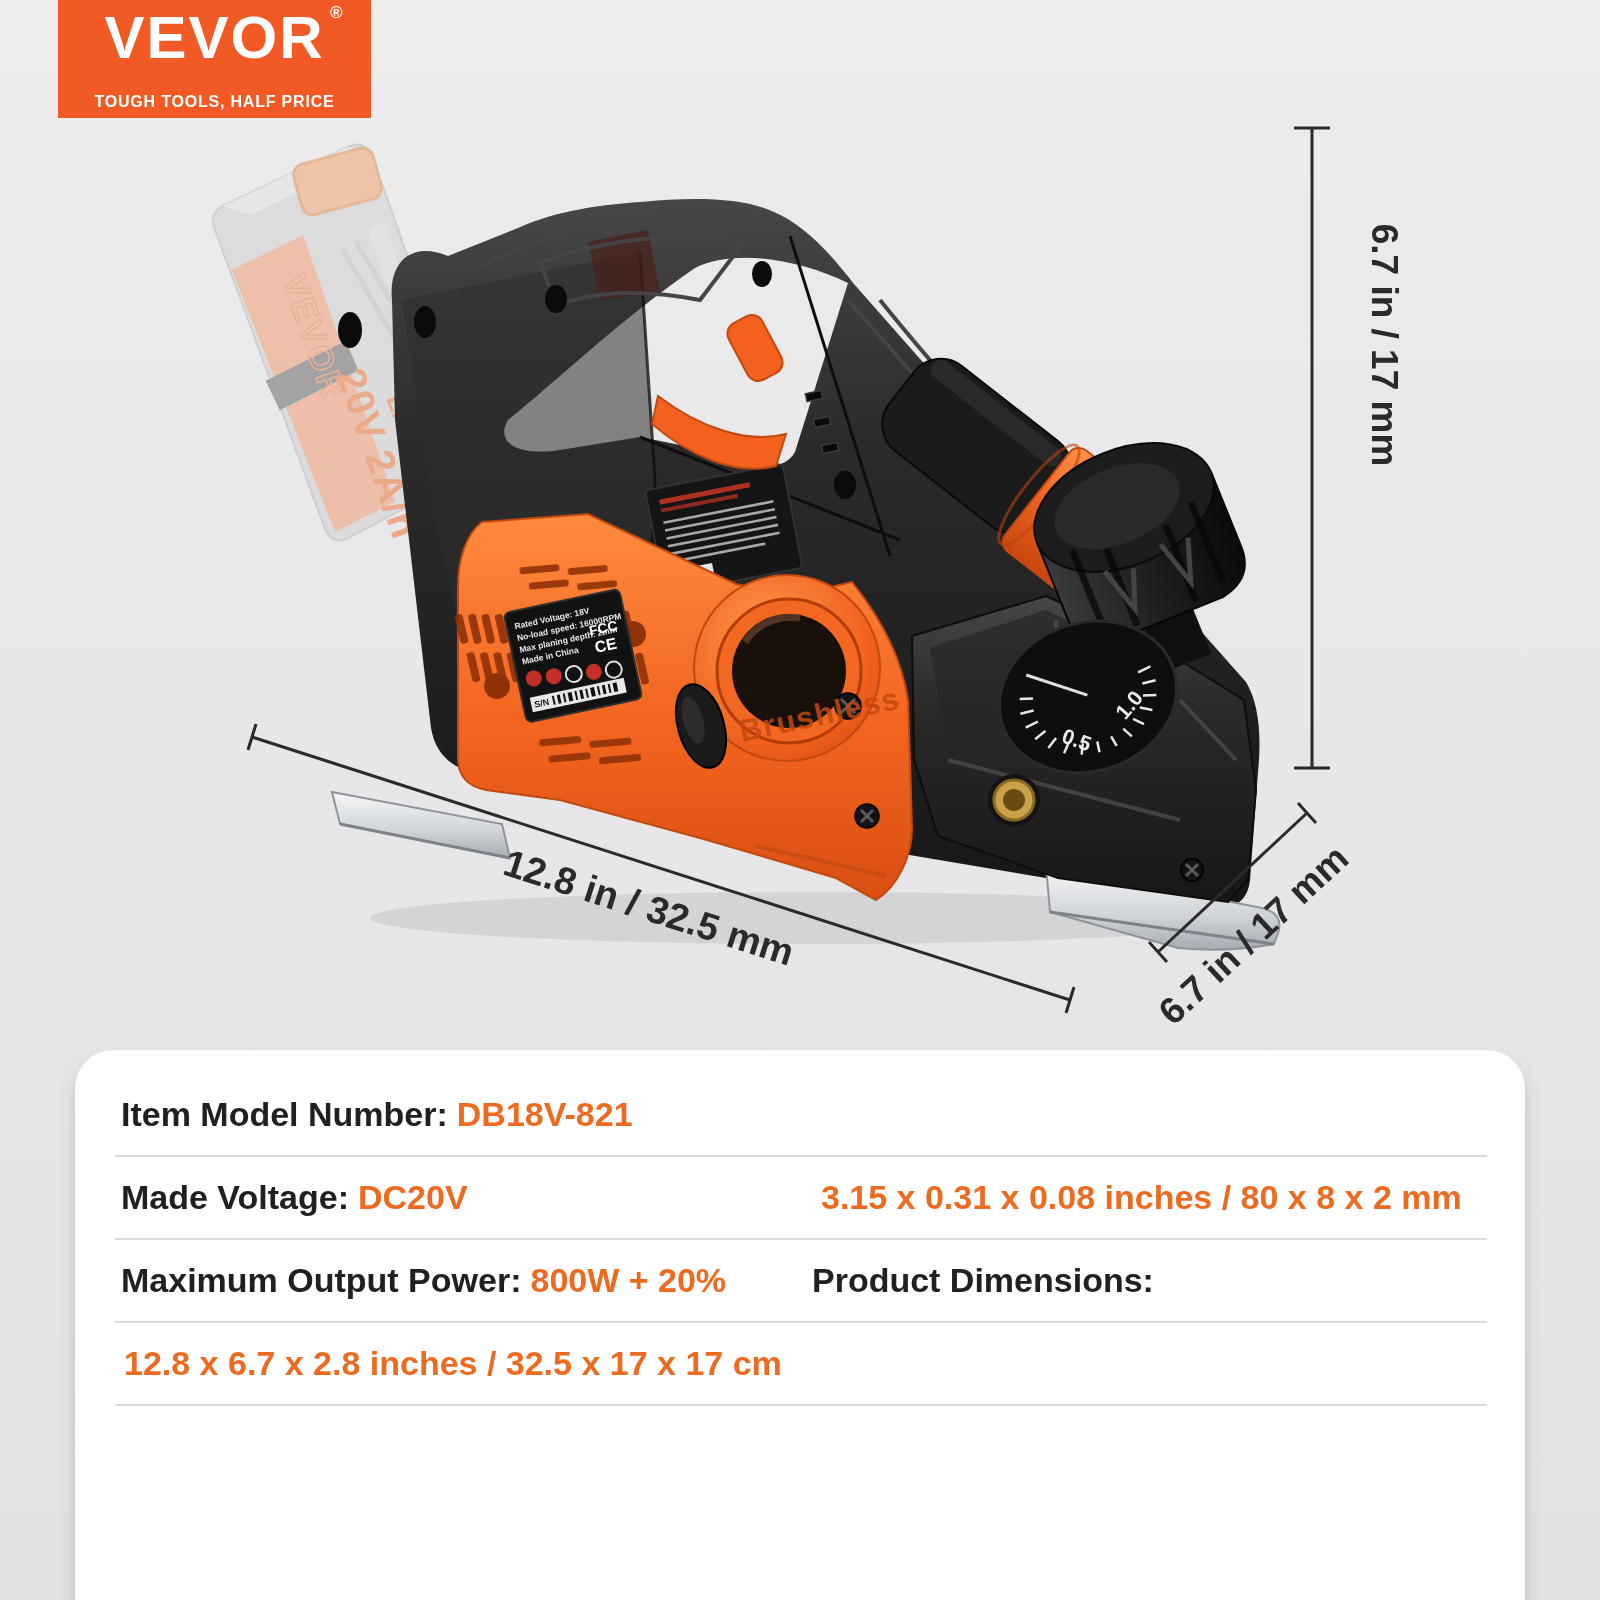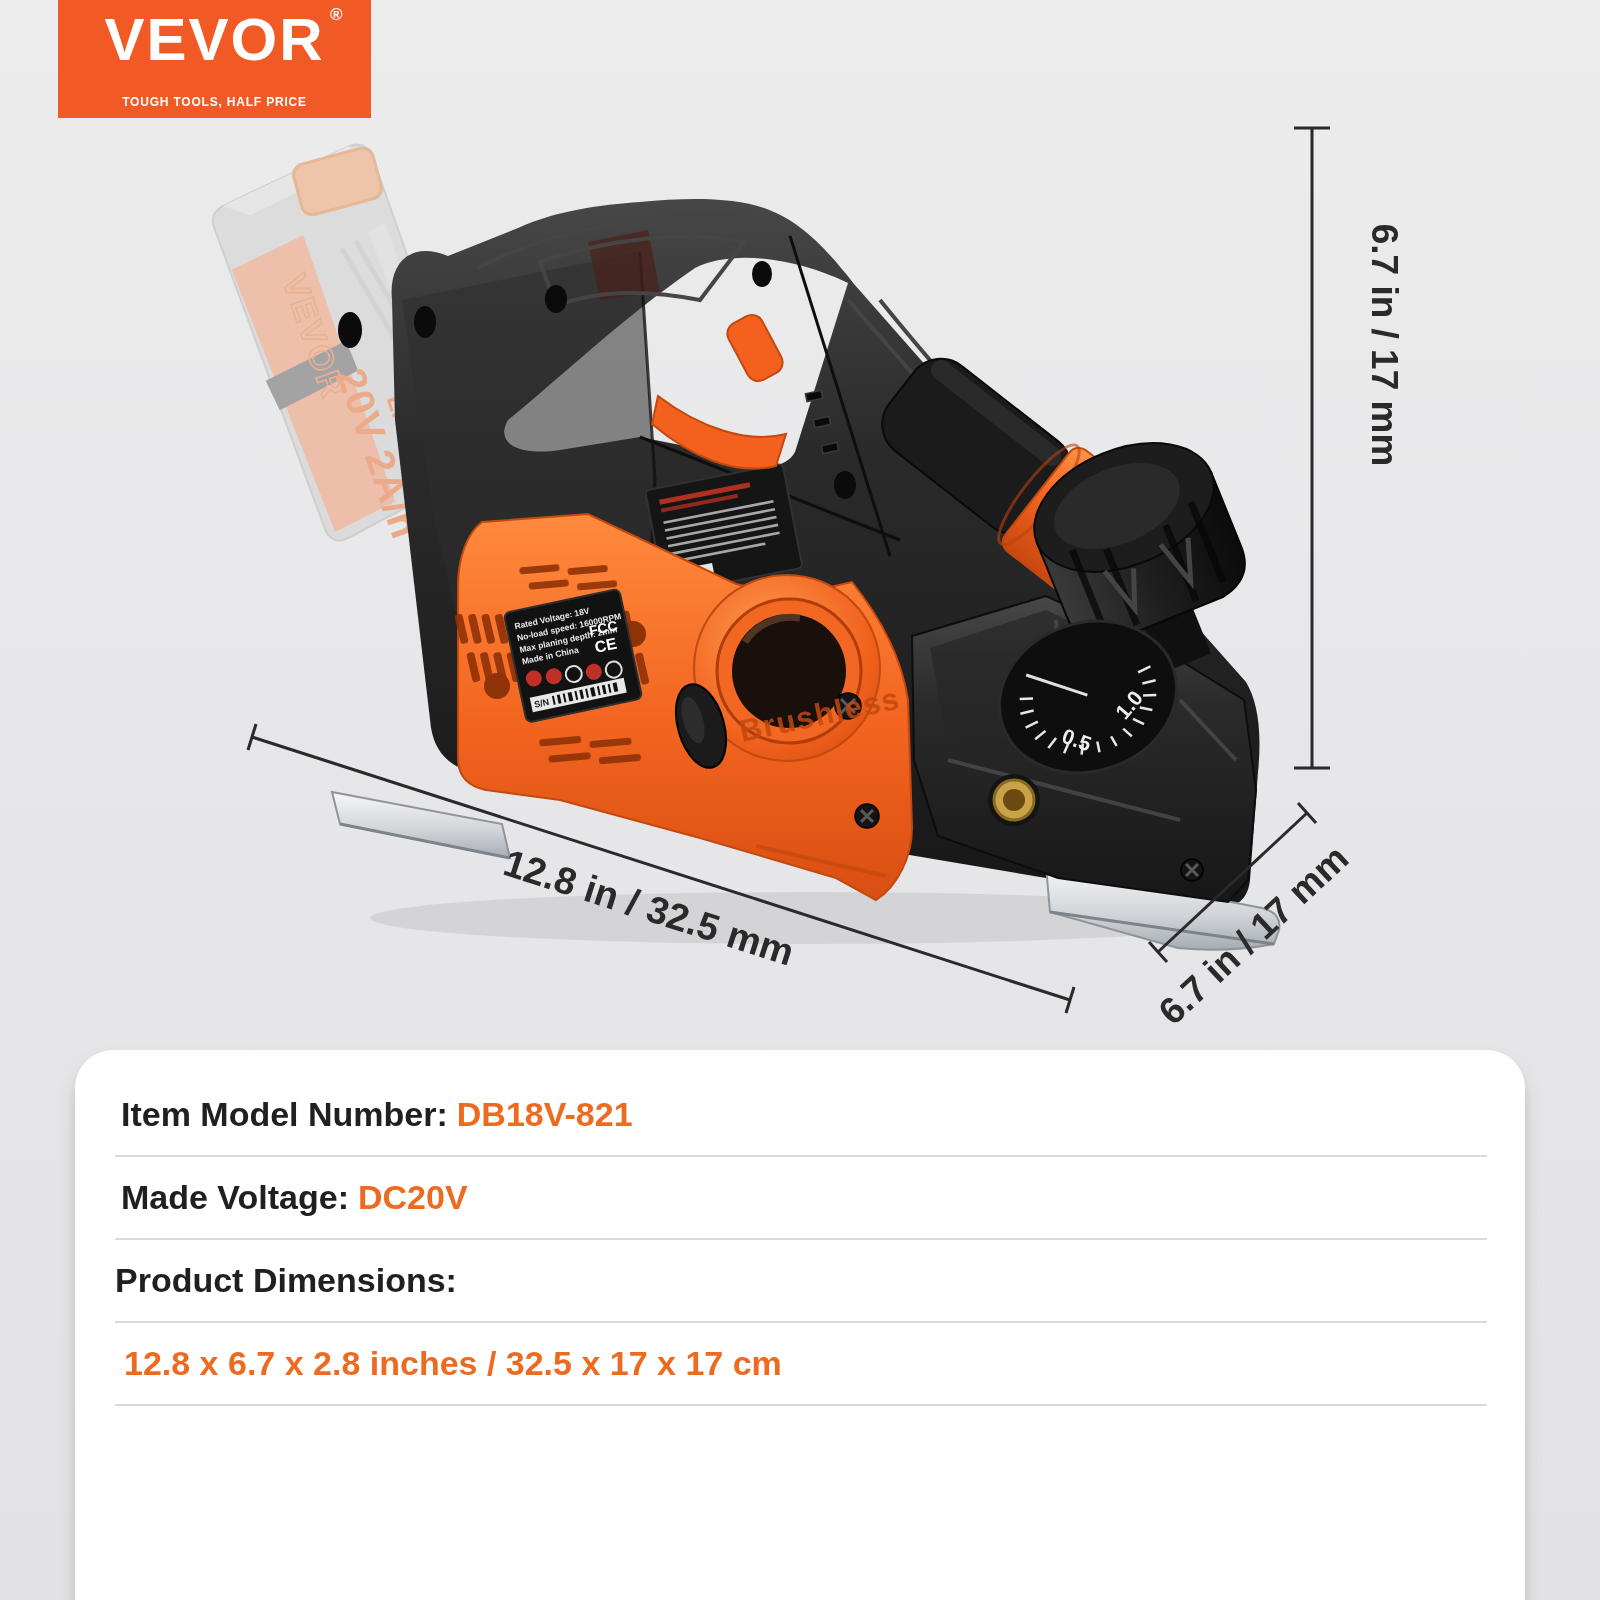--- a/index.html
+++ b/index.html
@@ -8,21 +8,21 @@
     background:linear-gradient(180deg,#ececed 0%,#e7e7e9 45%,#e2e2e4 100%);
     font-family:"Liberation Sans", sans-serif;
   }
   
   .logo-box{
     position:absolute;left:58px;top:0;width:313px;height:118px;
     background:#f15a24;display:flex;flex-direction:column;align-items:center;justify-content:center;
   }
   .logo-word{position:relative;color:#fff;font-weight:bold;font-size:60px;letter-spacing:2px;line-height:1;}
   .logo-reg{position:absolute;right:-20px;top:-4px;font-size:17px;font-weight:bold;}
-  .logo-tagline{color:#fff;font-weight:bold;font-size:12px;letter-spacing:.8px;margin-top:25px;}
+  .logo-tagline{color:#fff;font-weight:bold;font-size:16px;letter-spacing:.8px;margin-top:25px;}
   
   .photo-svg{position:absolute;left:0;top:0;}
   
   .spec-card{
     position:absolute;left:75px;top:1050px;width:1450px;height:588px;
     background:#ffffff;border-radius:38px;
     box-shadow:0 12px 16px -2px rgba(130,138,150,.55);
   }
   .spec-rows{position:absolute;left:40px;right:38px;top:24px;}
   .spec-row{
@@ -394,23 +394,29 @@
     <div class="spec-row">
       <div class="cell left">
         <span class="lbl">Item Model Number:</span><span class="val">DB18V-821</span>
       </div>
     </div>
 
     <div class="spec-row">
       <div class="cell left">
         <span class="lbl">Made Voltage:</span><span class="val">DC20V</span>
       </div>
+      <div class="cell right">
+        <span class="lbl"></span><span class="val">3.15 x 0.31 x 0.08 inches / 80 x 8 x 2 mm</span>
+      </div>
     </div>
 
     <div class="spec-row">
+      <div class="cell left">
+        <span class="lbl">Maximum Output Power:</span><span class="val">800W + 20%</span>
+      </div>
       <div class="cell right">
         <span class="lbl">Product Dimensions:</span><span class="val"></span>
       </div>
     </div>
 
     <div class="spec-row">
       <div class="cell right">
         <span class="lbl"></span><span class="val">12.8 x 6.7 x 2.8 inches / 32.5 x 17 x 17 cm</span>
       </div>
     </div>

